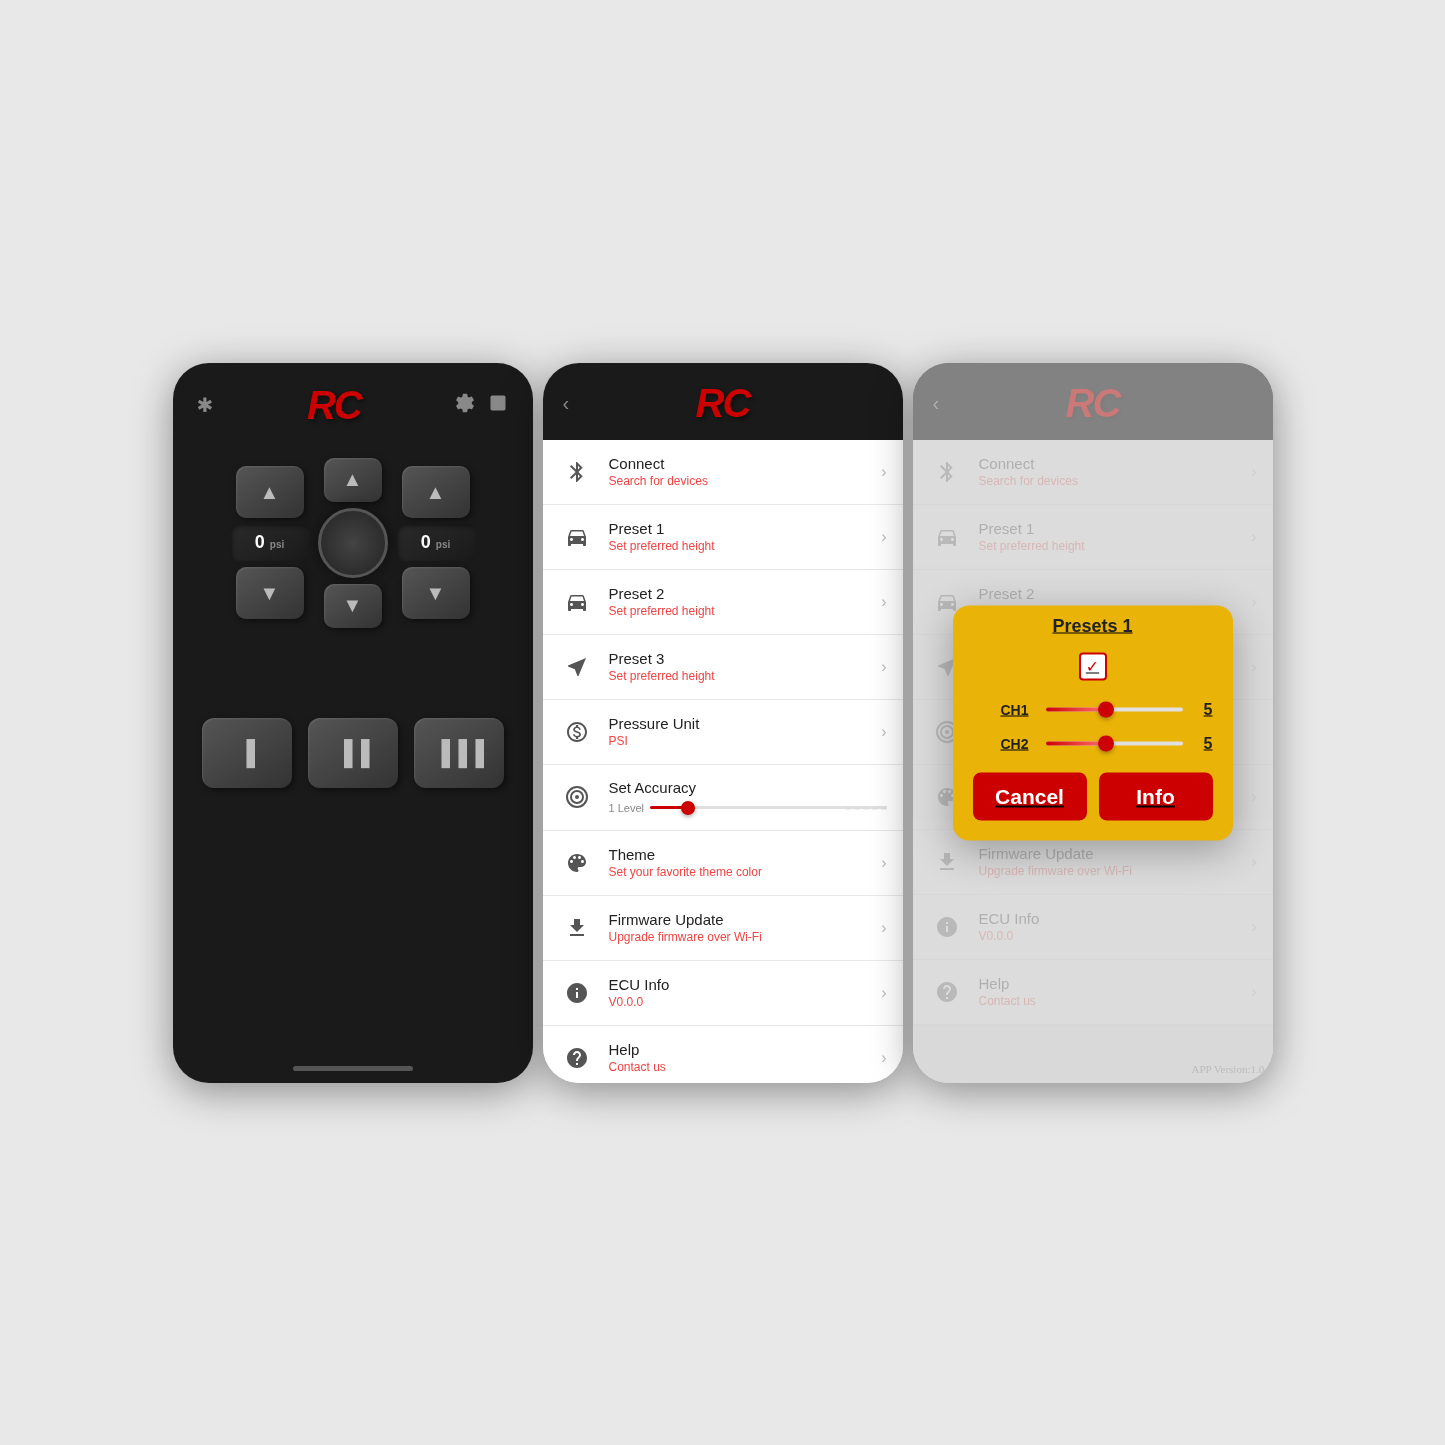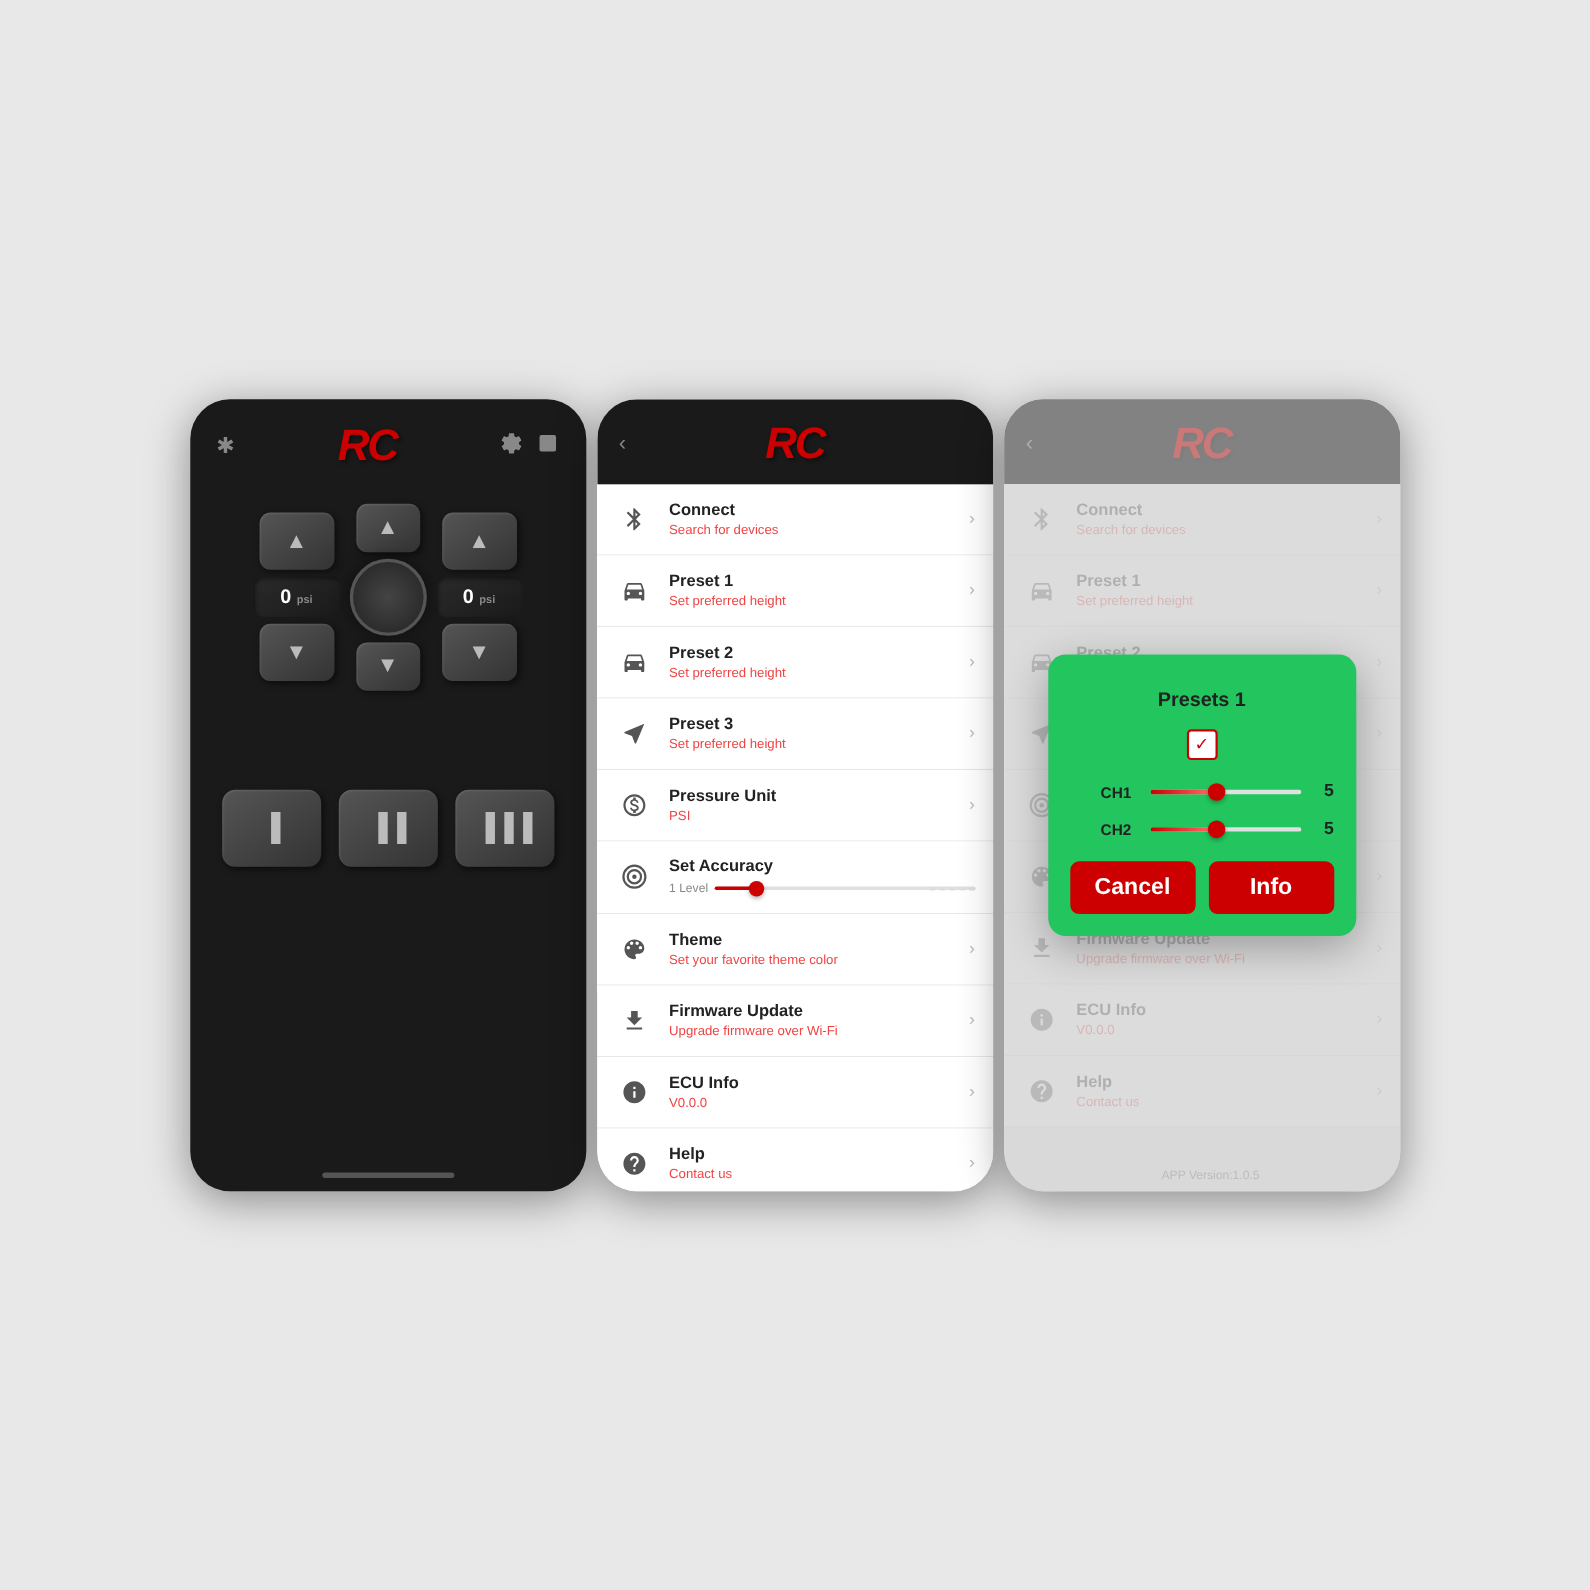--- a/index.html
+++ b/index.html
@@ -229,21 +229,21 @@
       height: 24px;
       fill: #555;
     }
 
     .menu-text {
       flex: 1;
     }
 
     .menu-title {
       font-size: 15px;
-      font-weight: 700;
+      font-weight: 400;
       color: #222;
       margin-bottom: 2px;
     }
 
     .menu-subtitle {
       font-size: 12px;
       color: #ef4444;
     }
 
     .menu-chevron {
@@ -265,25 +265,26 @@
       background: rgba(200,200,200,0.6);
       z-index: 10;
     }
 
     .presets-dialog {
       position: absolute;
       top: 50%;
       left: 50%;
       transform: translate(-50%, -50%);
       z-index: 20;
-      background: #22c55e;
+      background: #eab308;
       border-radius: 16px;
       width: 280px;
-      padding: 31px 20px 20px;
+      padding: 10px 20px 20px;
       box-shadow: 0 10px 40px rgba(0,0,0,0.3);
+      text-decoration: underline;
     }
 
     .dialog-title {
       text-align: center;
       font-size: 18px;
       font-weight: 700;
       color: #222;
       margin-bottom: 16px;
     }
 
@@ -755,16 +756,16 @@
         </div>
         <span class="channel-value">5</span>
       </div>
 
       <div class="dialog-buttons">
         <button class="dialog-btn cancel">Cancel</button>
         <button class="dialog-btn save">Info</button>
       </div>
     </div>
 
-    <div style="position:absolute; bottom:8px; left:16px; right:0; text-align:center; font-size:11px; color:#aaa; z-index:5;">APP Version:1.0.5</div>
+    <div style="position:absolute; bottom:8px; left:16px; right:0; text-align:right; font-size:11px; color:#aaa; z-index:5;font-family:Liberation Serif, serif;">APP Version:1.0.5</div>
   </div>
 
 </div>
 
 </body></html>

